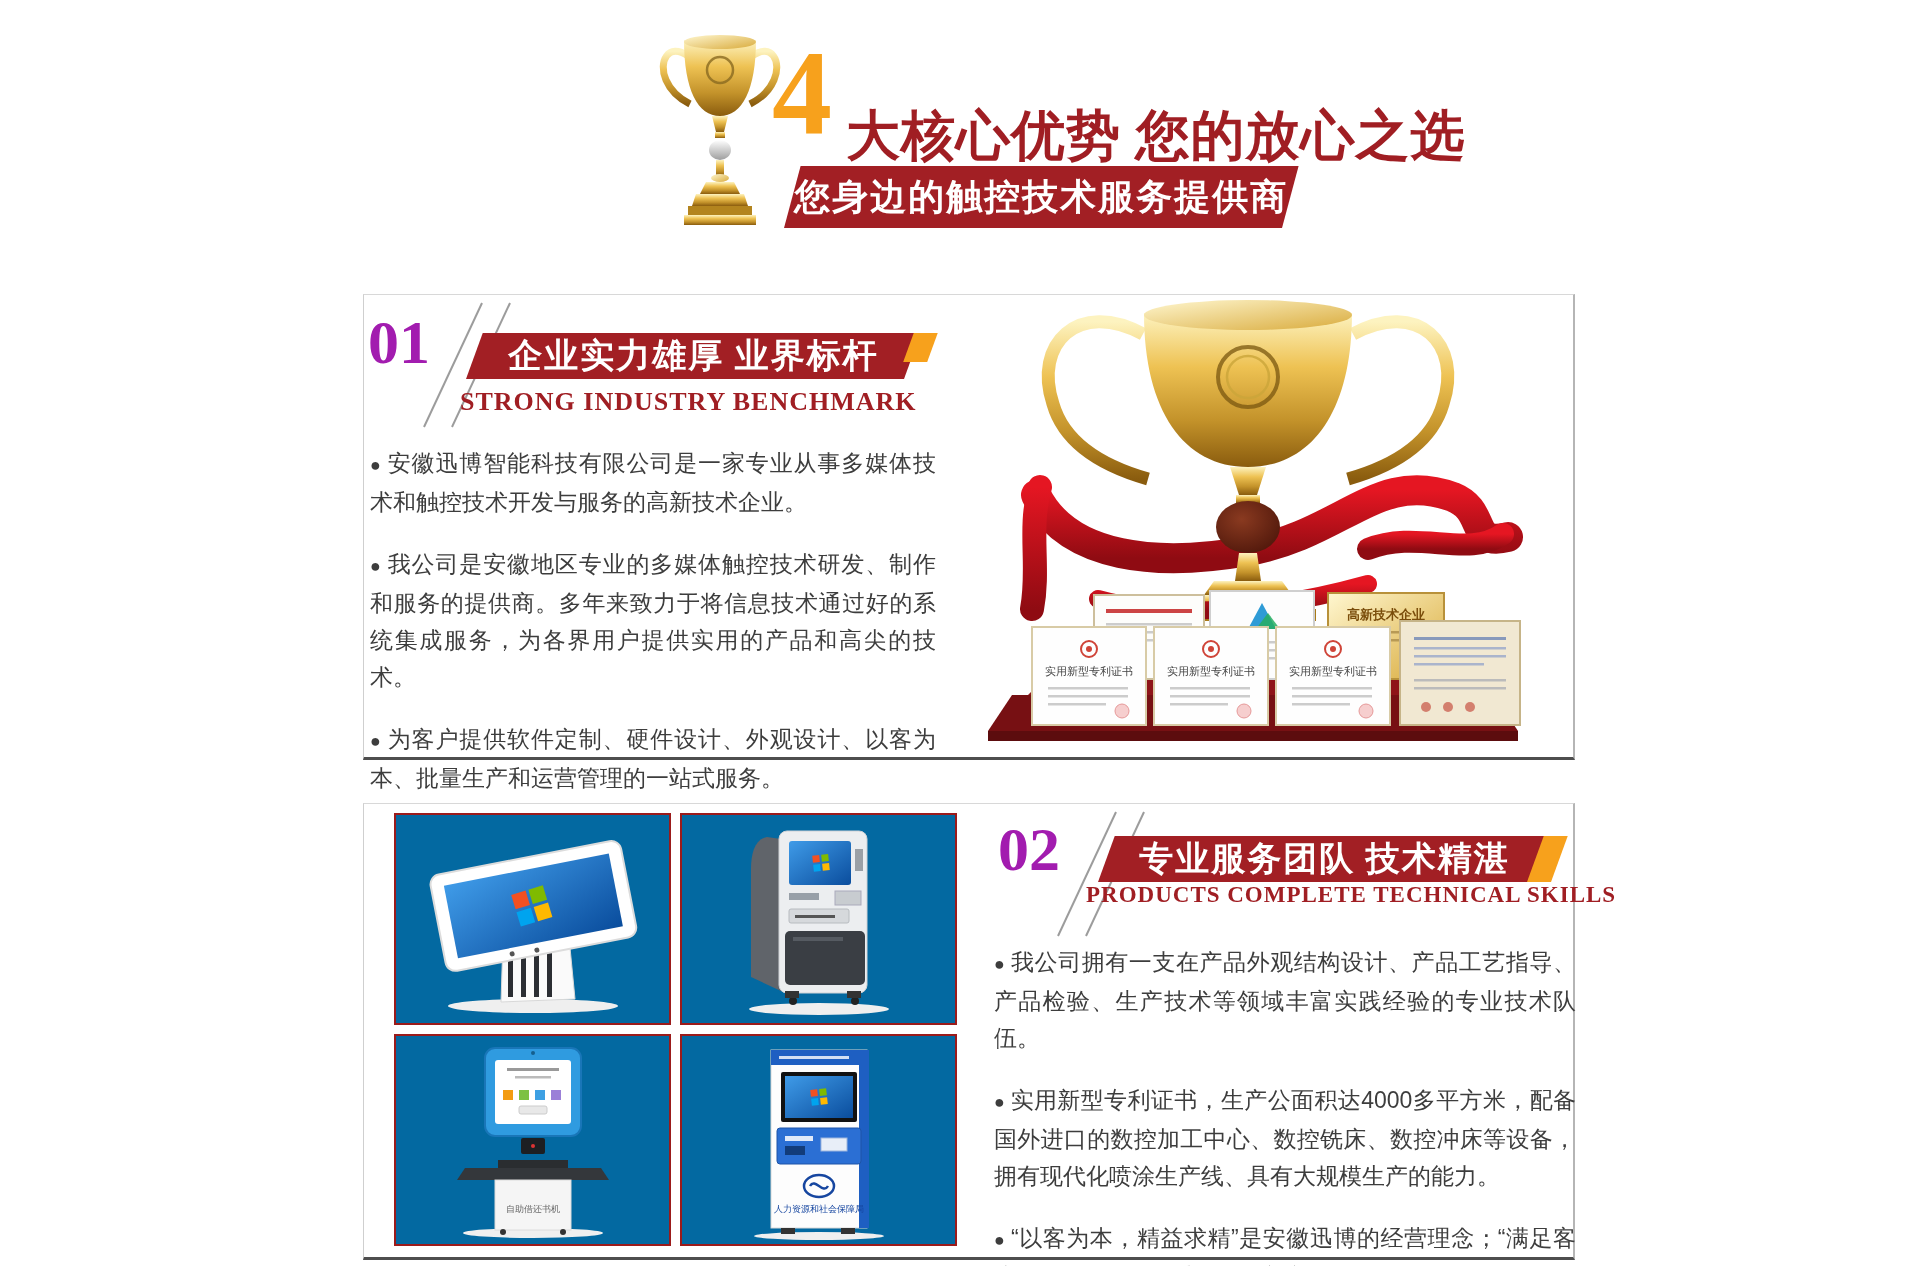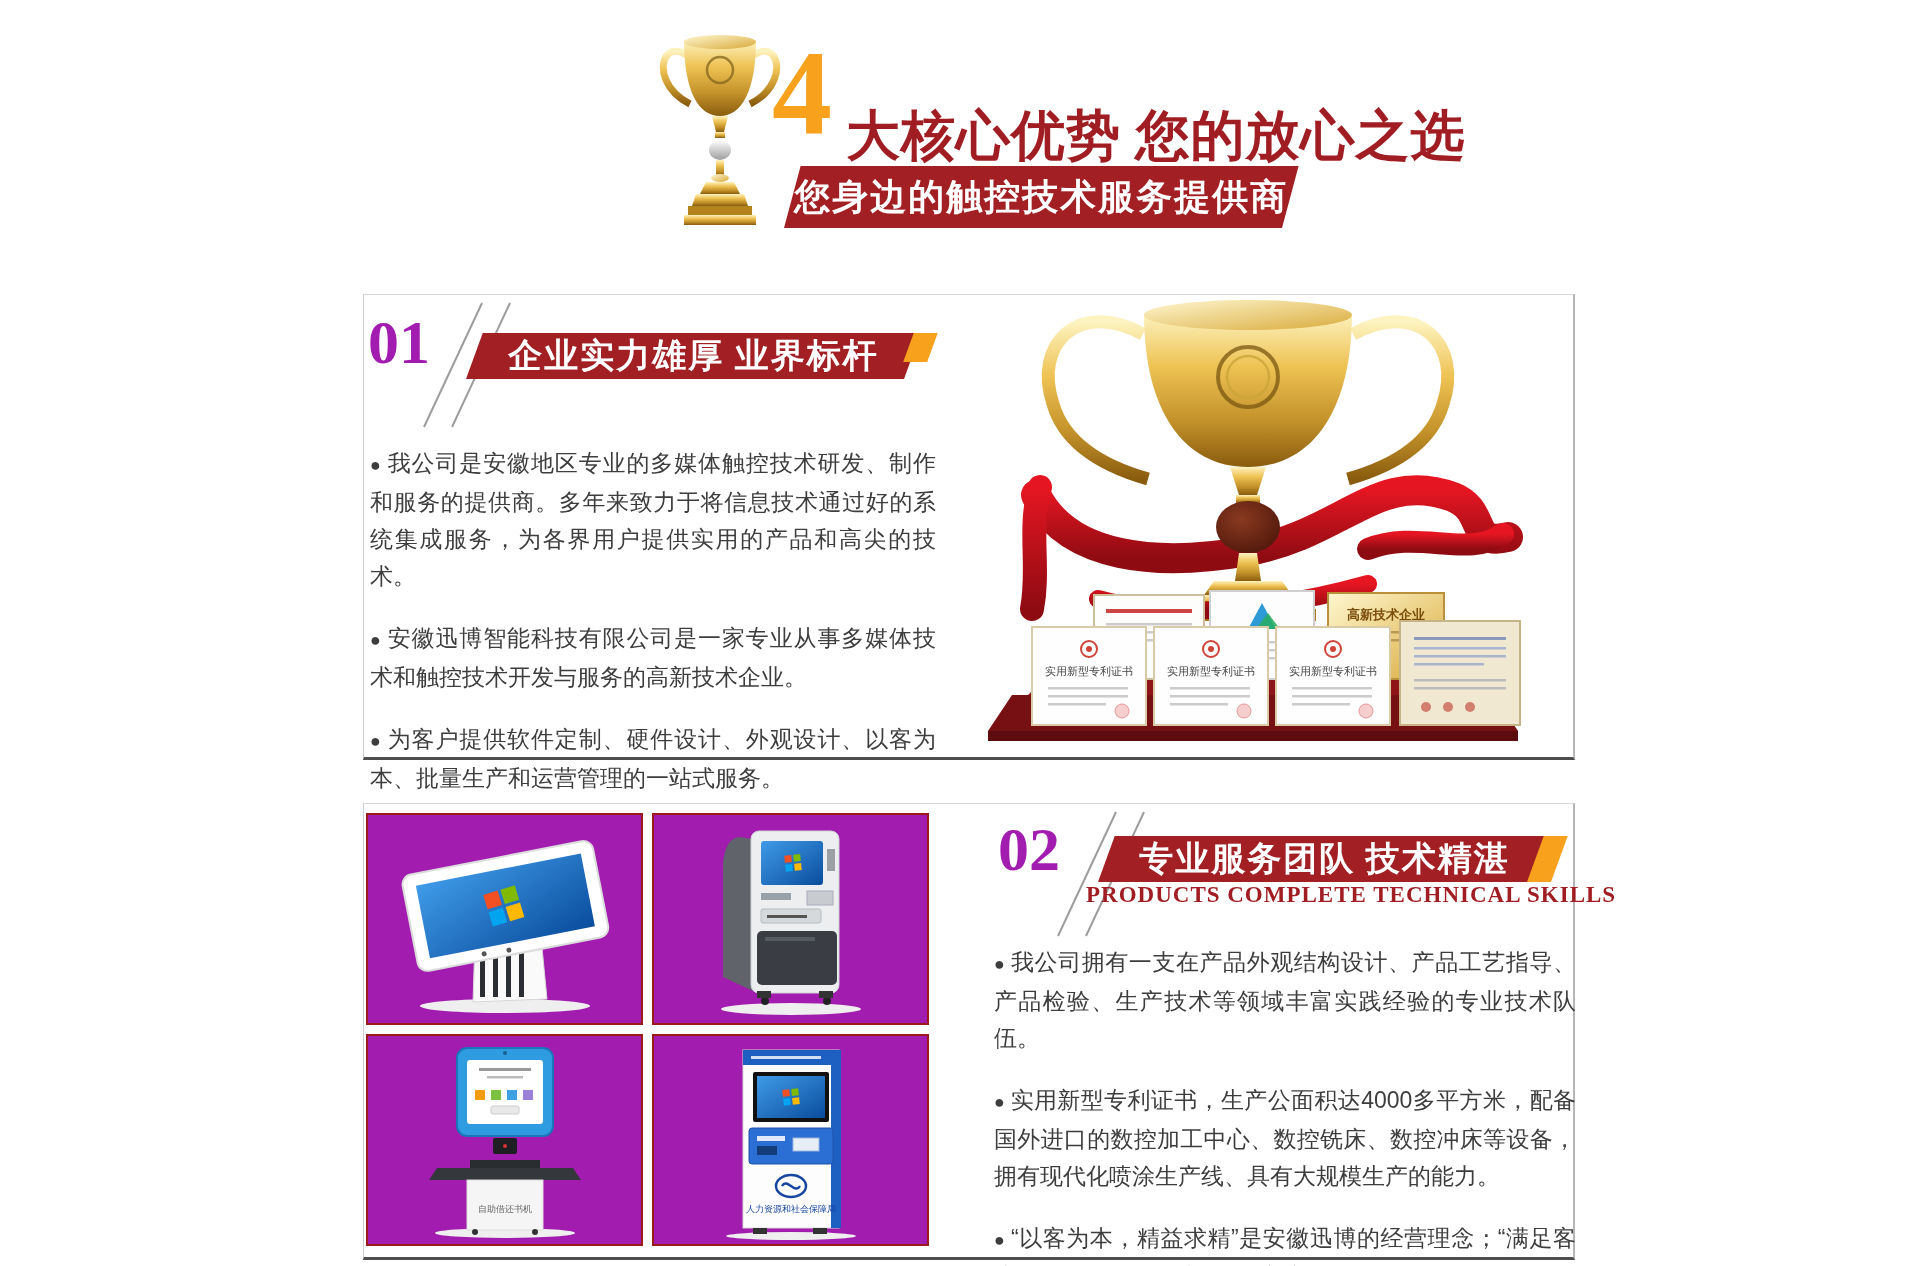--- a/index.html
+++ b/index.html
@@ -42,22 +42,22 @@
 
   
   #s1-num{left:4px;top:16px;}
   #s1-slashes{left:58px;top:6px;}
   #s1-badge{left:102px;top:38px;width:438px;}
   #s1-sub{left:96px;top:92px;width:450px;font-size:26px;letter-spacing:1px;}
   #s1-bullets{left:6px;top:150px;width:566px;}
   .trophy-art{position:absolute;left:584px;top:4px;}
 
   
-  .tile{position:absolute;width:277px;height:212px;box-sizing:border-box;background:#a21caf;
-        border:2px solid #9B1B1B;display:flex;align-items:center;justify-content:center;}
+  .tile{position:absolute;width:277px;height:212px;box-sizing:border-box;background:#0369a1;
+        border:2px solid #9B1B1B;display:flex;align-items:center;justify-content:center;margin-left:28px;}
   #t1{left:2px;top:9px;}  #t2{left:288px;top:9px;}
   #t3{left:2px;top:230px;} #t4{left:288px;top:230px;}
   #s2-num{left:634px;top:14px;}
   #s2-slashes{left:692px;top:6px;}
   #s2-badge{left:734px;top:32px;width:436px;}
   #s2-sub{left:722px;top:78px;width:460px;font-size:23px;letter-spacing:1px;}
   #s2-bullets{left:630px;top:140px;width:582px;}
 </style>
 </head>
 <body>
@@ -124,23 +124,24 @@
     <div class="slashes" id="s1-slashes">
       <svg width="92" height="128" viewBox="0 0 92 128">
         <line x1="60" y1="2" x2="2" y2="126" stroke="#9c9c9c" stroke-width="2"></line>
         <line x1="88" y1="2" x2="30" y2="126" stroke="#9c9c9c" stroke-width="2"></line>
       </svg>
     </div>
     <div class="badge" id="s1-badge">
       <div class="accent short"></div>
       <span class="btxt">企业实力雄厚 业界标杆</span>
     </div>
+    <div class="subtitle" id="s1-sub">STRONG INDUSTRY BENCHMARK</div>
     <div class="bullets" id="s1-bullets">
+      <p>安徽迅博智能科技有限公司是一家专业从事多媒体技术和触控技术开发与服务的高新技术企业。</p>
       <p>我公司是安徽地区专业的多媒体触控技术研发、制作和服务的提供商。多年来致力于将信息技术通过好的系统集成服务，为各界用户提供实用的产品和高尖的技术。</p>
-      <p>安徽迅博智能科技有限公司是一家专业从事多媒体技术和触控技术开发与服务的高新技术企业。</p>
       <p>为客户提供软件定制、硬件设计、外观设计、以客为本、批量生产和运营管理的一站式服务。</p>
     </div>
 
     <div class="trophy-art">
       <svg width="612" height="448" viewBox="0 0 612 448">
 
         <path d="M88,196 C120,260 210,268 300,252 C395,235 430,170 505,198 C540,212 520,248 560,238" fill="none" stroke="url(#redR)" stroke-width="30" stroke-linecap="round"></path>
         <path d="M420,250 C470,230 520,260 555,235" fill="none" stroke="url(#redR)" stroke-width="22" stroke-linecap="round"></path>
         <path d="M92,188 C80,230 92,268 84,310" fill="none" stroke="url(#redR)" stroke-width="24" stroke-linecap="round"></path>
 

